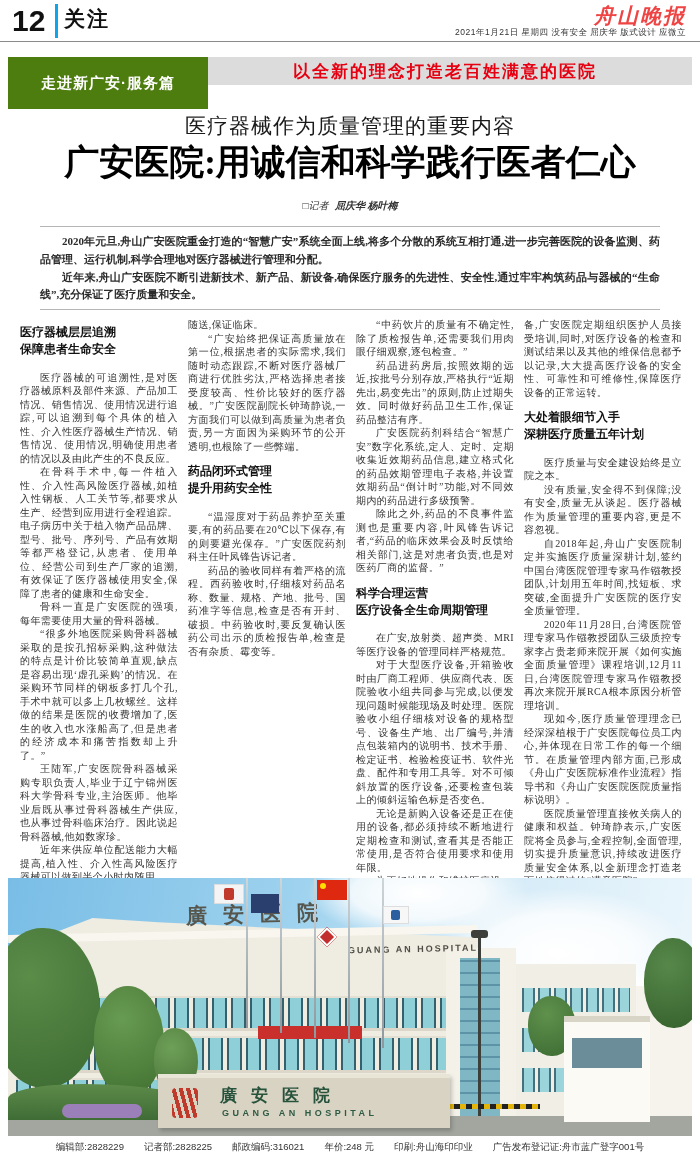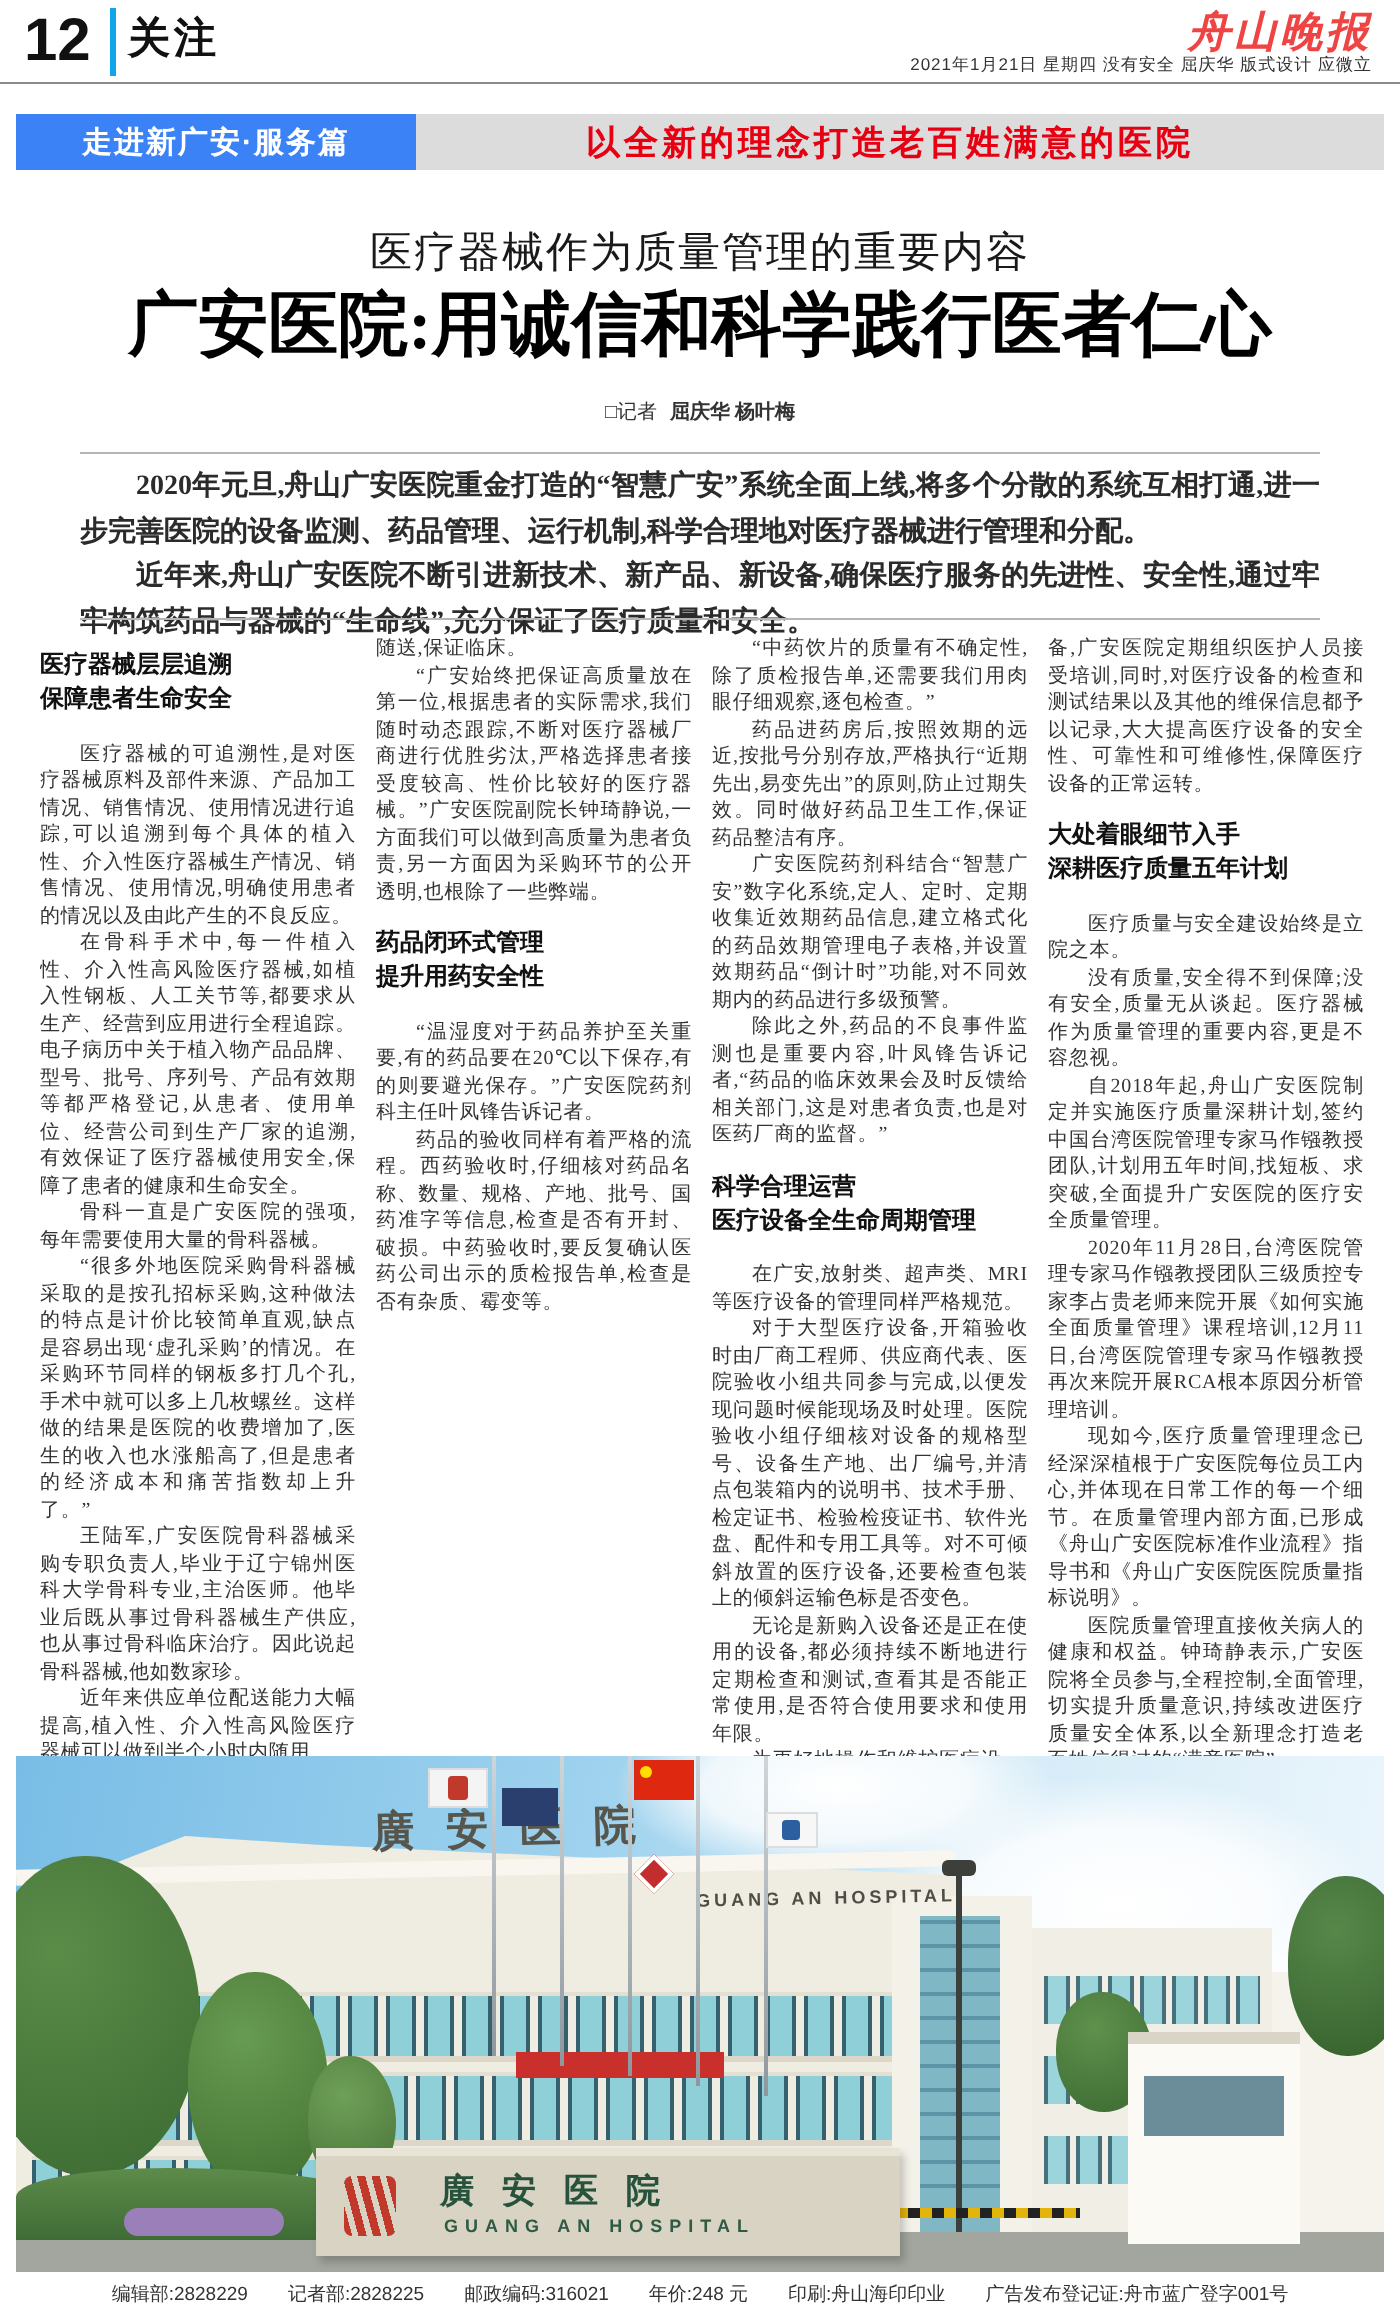--- a/index.html
+++ b/index.html
@@ -12,36 +12,36 @@
   #pagenum{position:absolute;left:12px;top:4px;font-size:30px;font-weight:bold;color:#111;
            padding-right:10px;border-right:3px solid #0ea5e9;line-height:34px;}
   #section{position:absolute;left:64px;top:5px;font-size:21px;font-weight:bold;color:#111;letter-spacing:2px;}
   #masthead{position:absolute;right:14px;top:2px;font-size:21px;font-weight:bold;font-style:italic;
             color:#ef4444;letter-spacing:2px;}
   #dateline{position:absolute;right:14px;top:27px;font-size:8.5px;color:#333;letter-spacing:.5px;}
   .rule-dark{position:absolute;left:0;width:700px;height:1px;background:#8a8a8a;}
 
   
   #banner{position:absolute;left:8px;top:57px;width:684px;height:28px;background:#dcdcdc;}
-  #banner-tag{position:absolute;left:0;top:0;height:28px;min-width:180px;background:#3b82f6;
+  #banner-tag{position:absolute;left:0;top:0;height:28px;min-width:180px;background:#4d7c0f;
               color:#fff;font-size:15px;font-weight:bold;display:flex;align-items:center;
-              justify-content:center;padding:0 10px;letter-spacing:1px;}
+              justify-content:center;padding:12px 10px;letter-spacing:1px;}
   #banner-slogan{position:absolute;left:190px;right:0;top:0;height:28px;display:flex;align-items:center;
                  justify-content:center;color:#e60012;font-size:17px;font-weight:bold;letter-spacing:2px;}
 
   
   #kicker{position:absolute;left:0;top:112px;width:700px;text-align:center;font-size:21px;color:#1a1a1a;letter-spacing:1px;}
   #title{position:absolute;left:0;top:139px;width:700px;text-align:center;font-size:35px;font-weight:bold;
          color:#000;letter-spacing:0px;}
-  #byline{position:absolute;left:0;top:199px;width:700px;text-align:center;font-size:10px;color:#333;}
+  #byline{position:absolute;left:0;top:199px;width:700px;text-align:center;font-size:10px;color:#333;font-style:italic;}
   #byline b{margin-left:4px;}
 
   
   .rule-lt{position:absolute;left:40px;width:620px;height:1px;background:#b5b5b5;}
-  #intro{position:absolute;left:40px;top:233px;width:620px;font-size:14px;font-weight:bold;
+  #intro{position:absolute;left:40px;top:233px;width:620px;font-size:11px;font-weight:bold;
          color:#2b2b2b;line-height:1.62;text-align:justify;}
   #intro p{margin:0;text-indent:2em;}
 
   
   #cols{position:absolute;left:20px;top:318px;width:662px;height:560px;display:flex;gap:10px;overflow:hidden;}
   .col{width:158px;flex:0 0 158px;overflow:hidden;}
   .col p{margin:0;font-size:10px;line-height:1.35;text-align:justify;text-indent:2em;color:#333;
          letter-spacing:.4px;}
   .subhead{font-family:"Liberation Sans","DejaVu Sans",sans-serif;font-size:12px;font-weight:bold;
            color:#111;line-height:1.45;margin:10px 0 12px 0;white-space:pre-line;}

